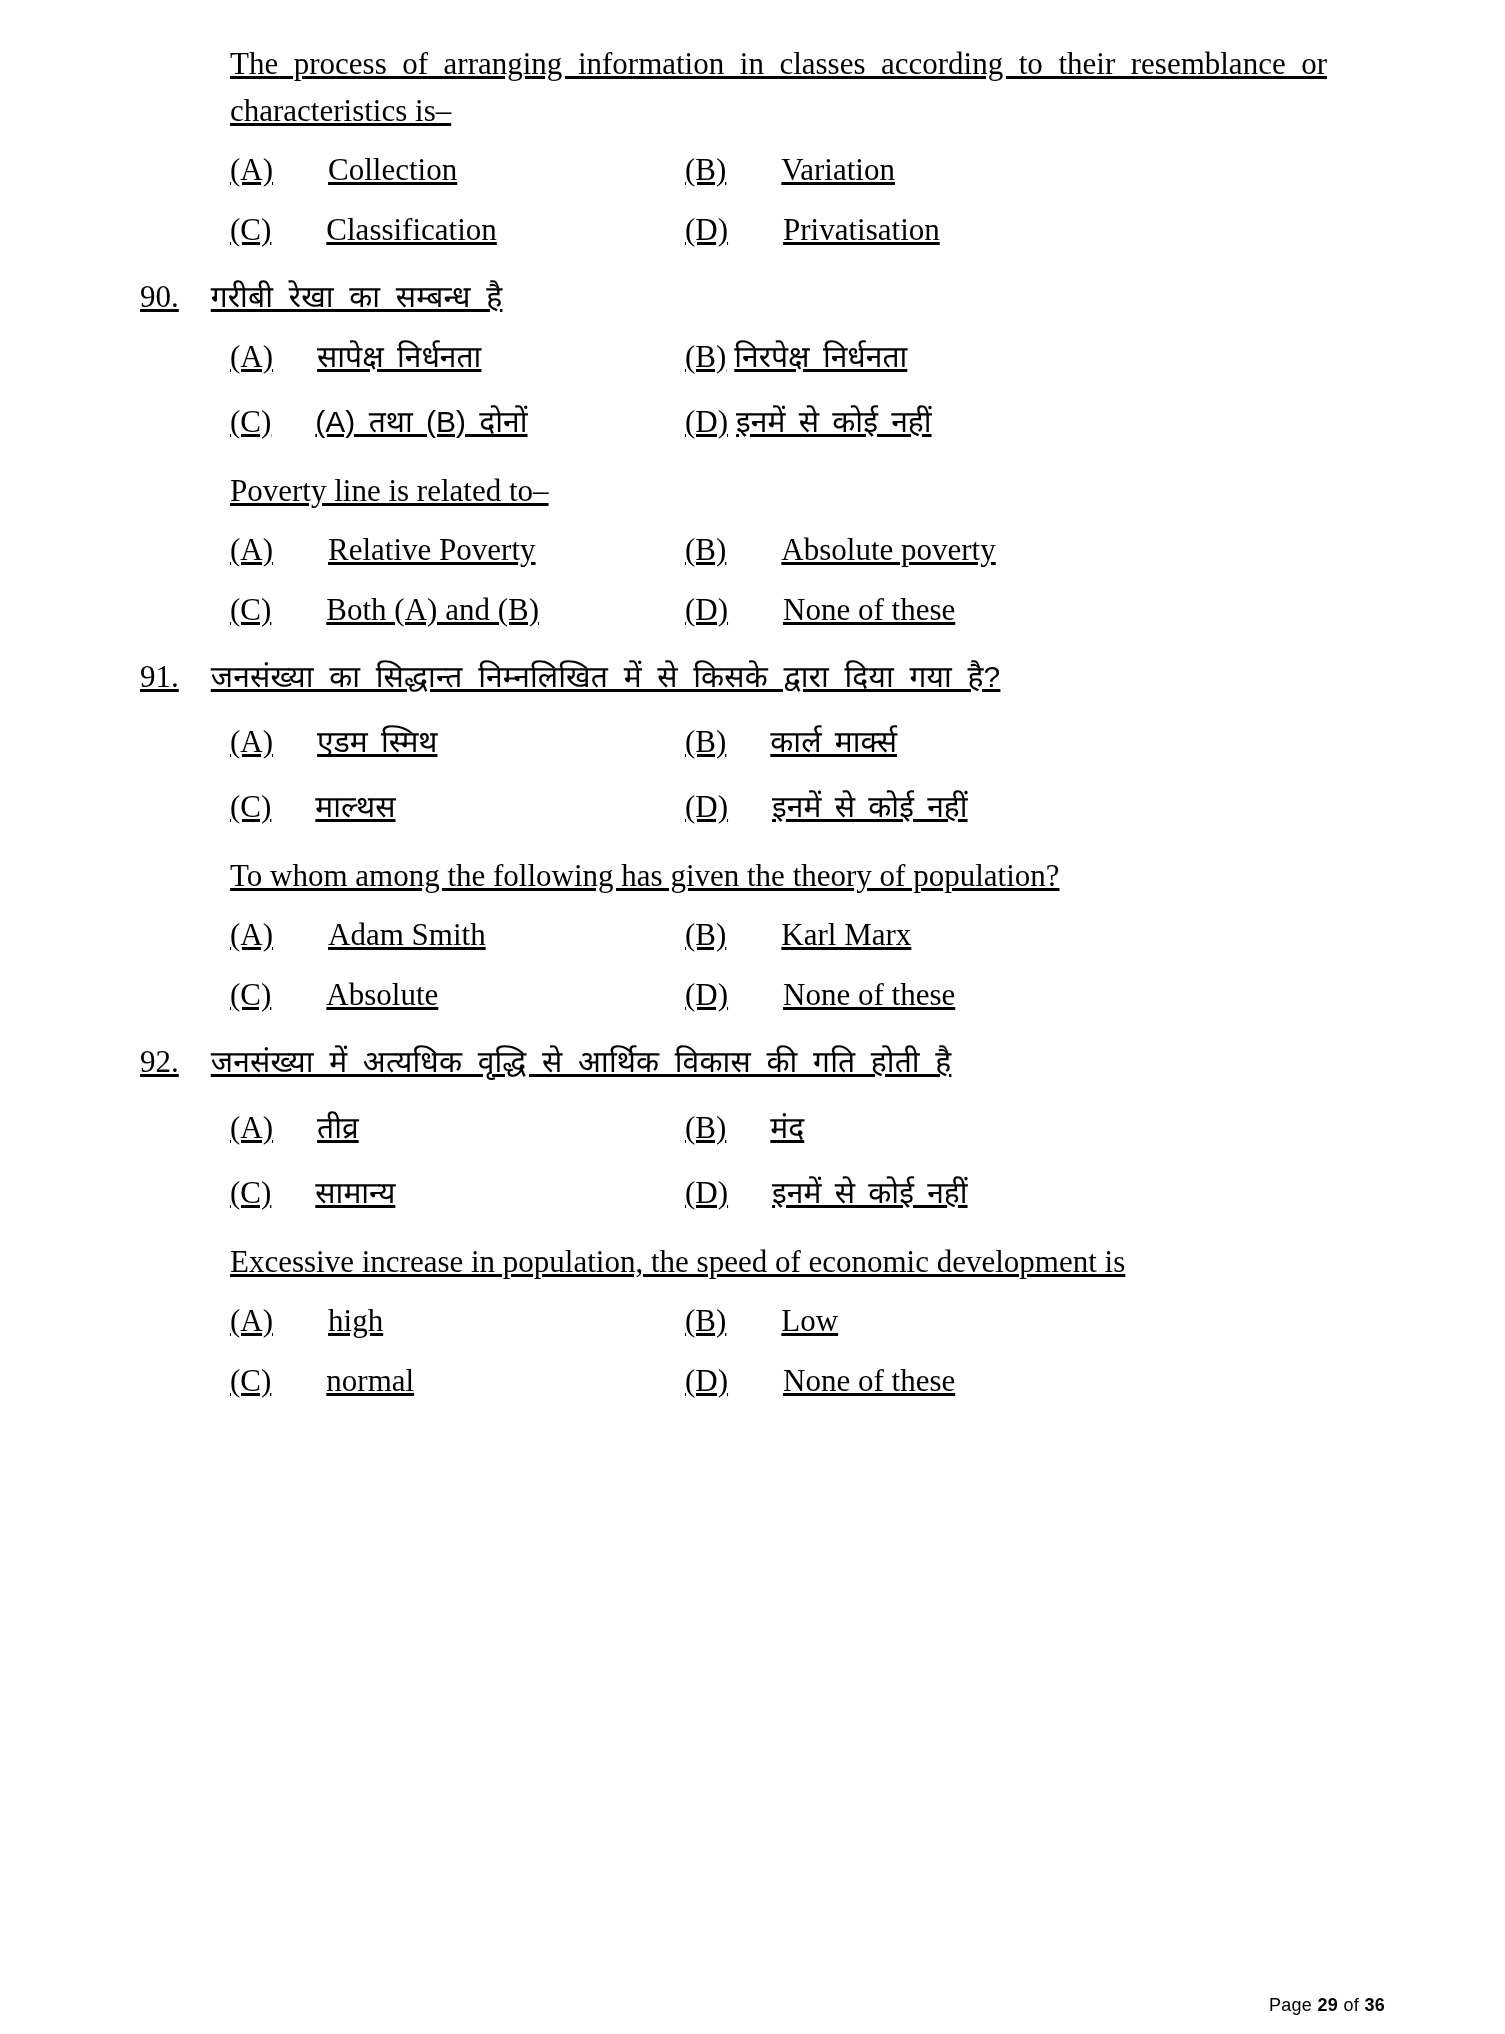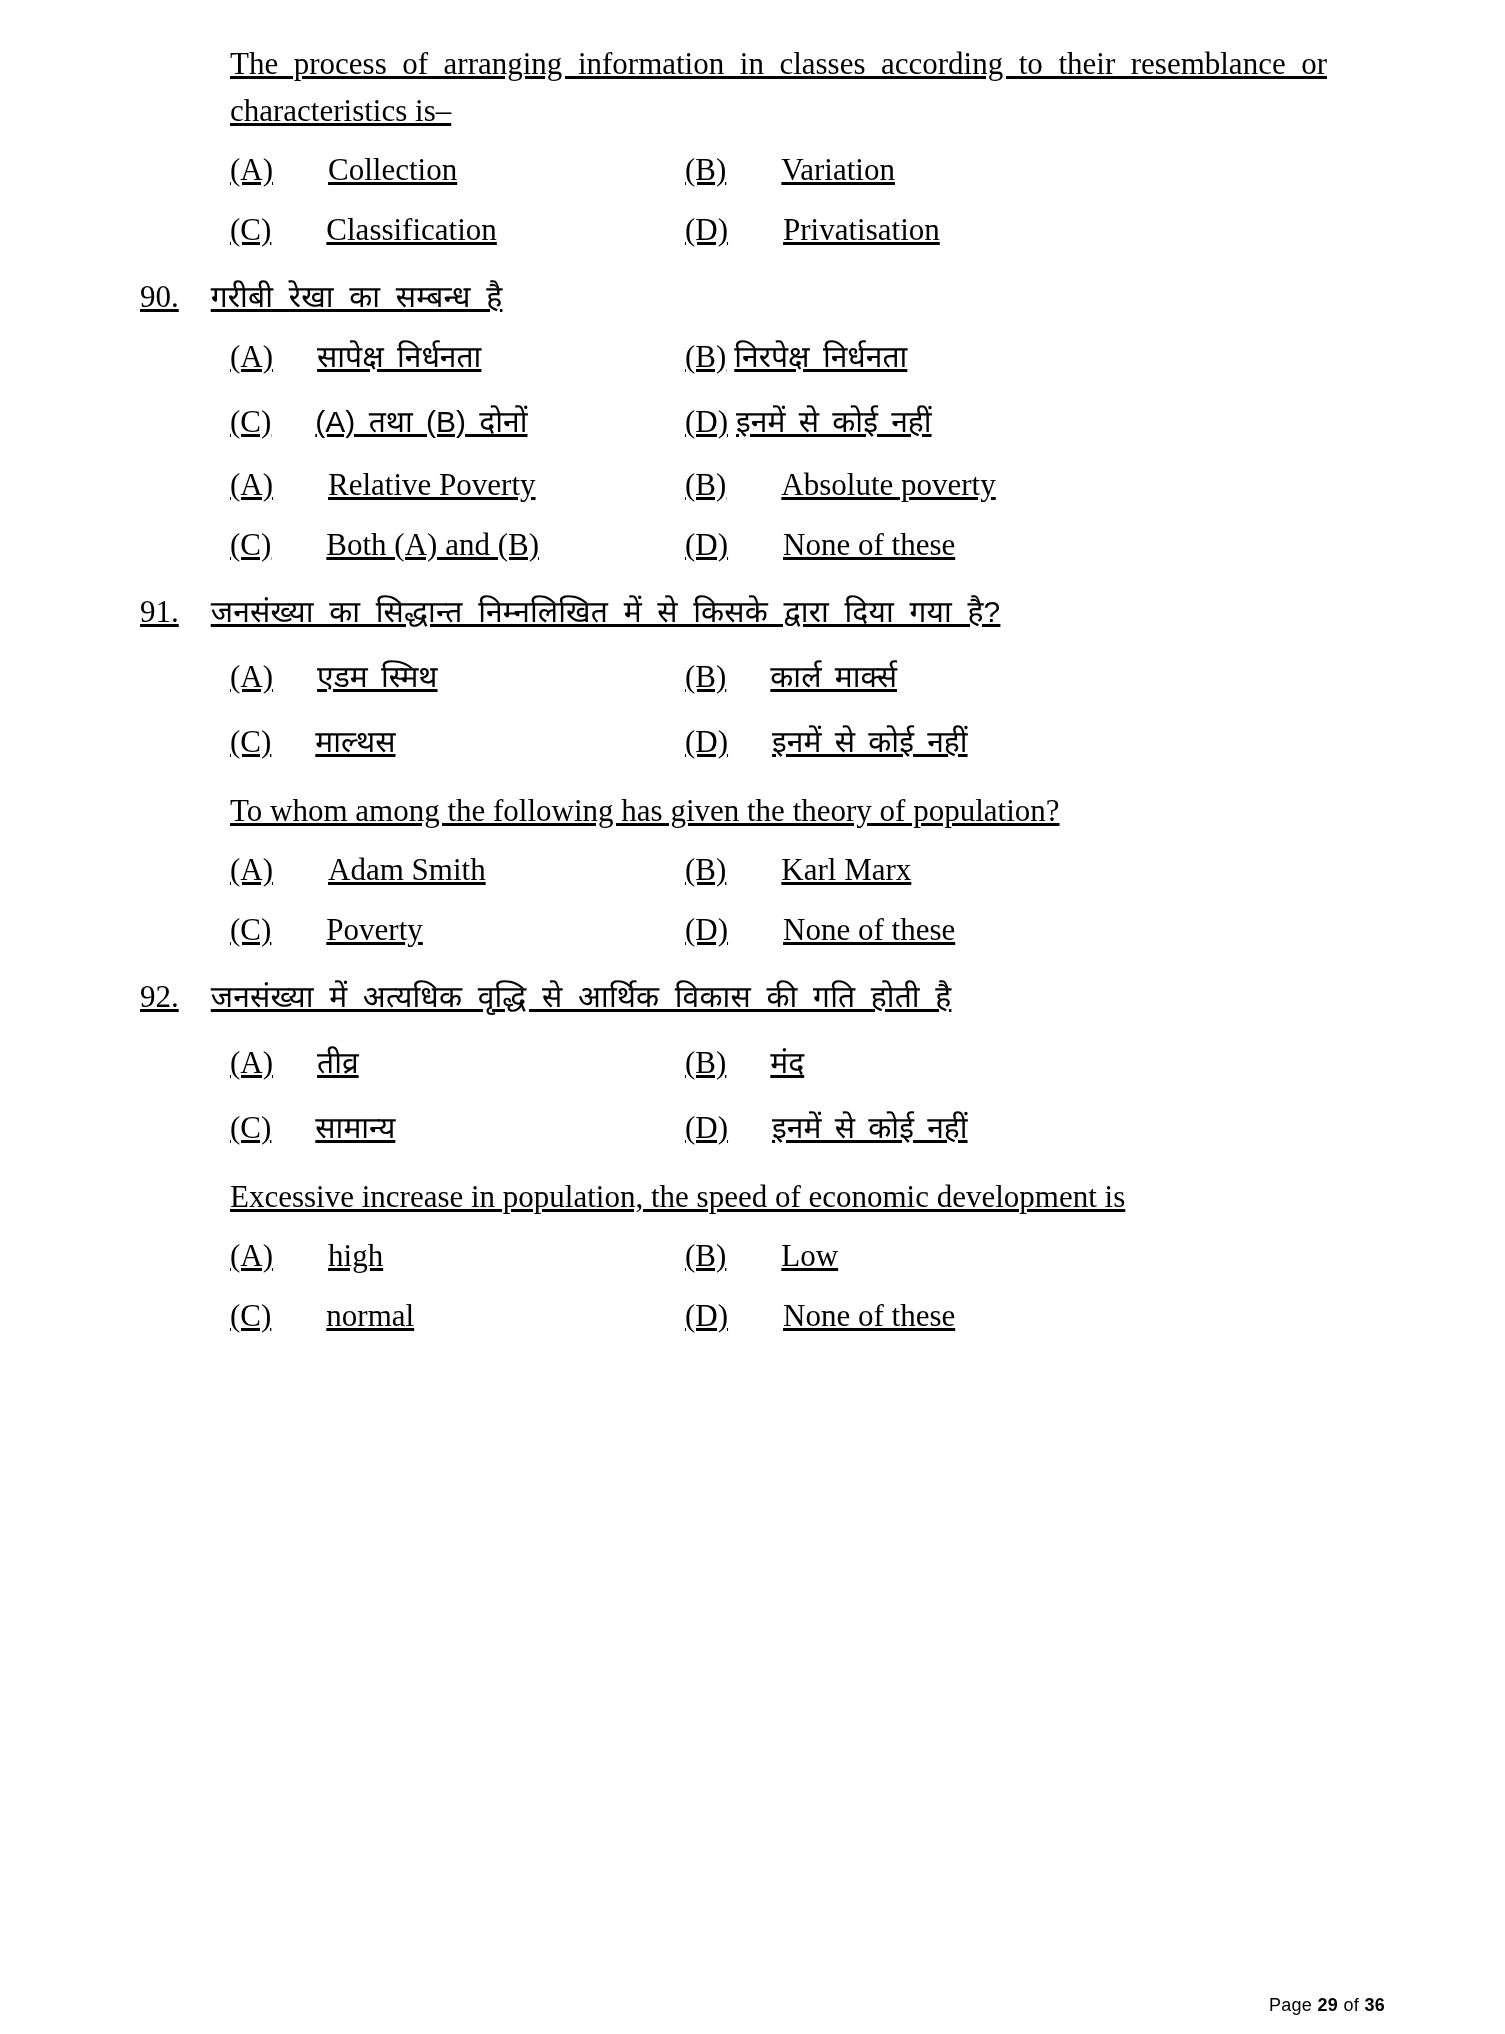--- a/index.html
+++ b/index.html
@@ -172,20 +172,21 @@
       </div>
       <div class="opt right gap-tiny">
         <span class="opt-key">(D)</span>
         <span class="opt-val dev">इनमें से कोई नहीं</span>
       </div>
     </div>
   </div>
 
   <div class="block-gap-md"></div>
 
+  <p class="q-stem nopad" style="text-align:left;">Poverty line is related to–</p>
 
   <div class="options">
     <div class="opt-row">
       <div class="opt left gap-wide">
         <span class="opt-key">(A)</span>
         <span class="opt-val">Relative Poverty</span>
       </div>
       <div class="opt right gap-wide">
         <span class="opt-key">(B)</span>
         <span class="opt-val">Absolute poverty</span>
@@ -244,21 +245,21 @@
         <span class="opt-val">Adam Smith</span>
       </div>
       <div class="opt right gap-wide">
         <span class="opt-key">(B)</span>
         <span class="opt-val">Karl Marx</span>
       </div>
     </div>
     <div class="opt-row">
       <div class="opt left gap-wide">
         <span class="opt-key">(C)</span>
-        <span class="opt-val">Poverty</span>
+        <span class="opt-val">Absolute</span>
       </div>
       <div class="opt right gap-wide">
         <span class="opt-key">(D)</span>
         <span class="opt-val">None of these</span>
       </div>
     </div>
   </div>
 
   <div class="block-gap-md"></div>
 

